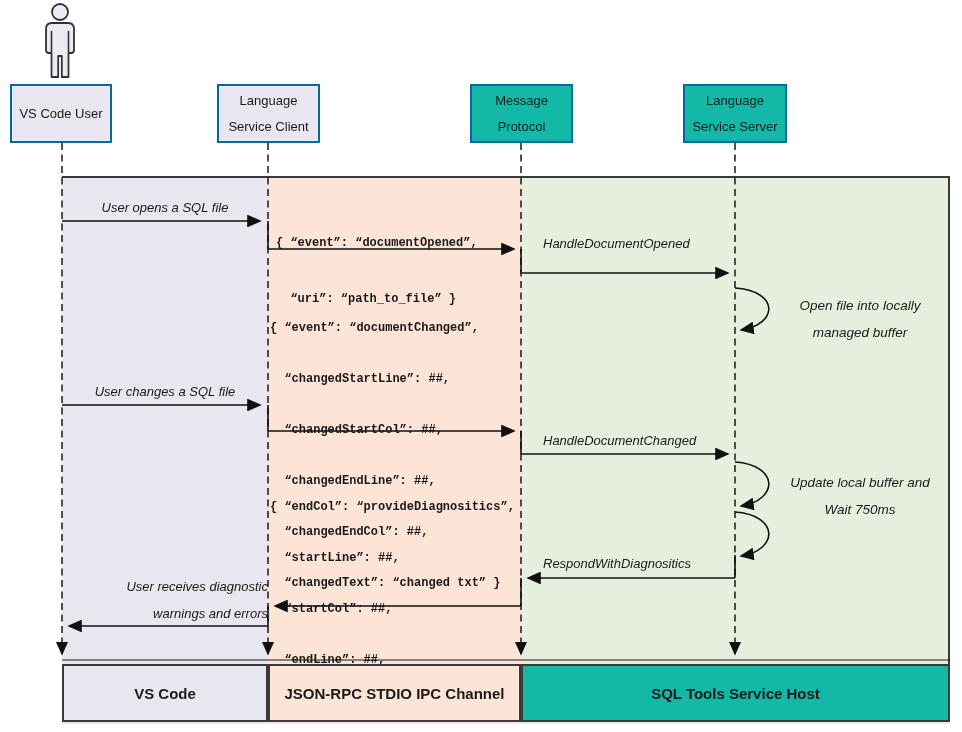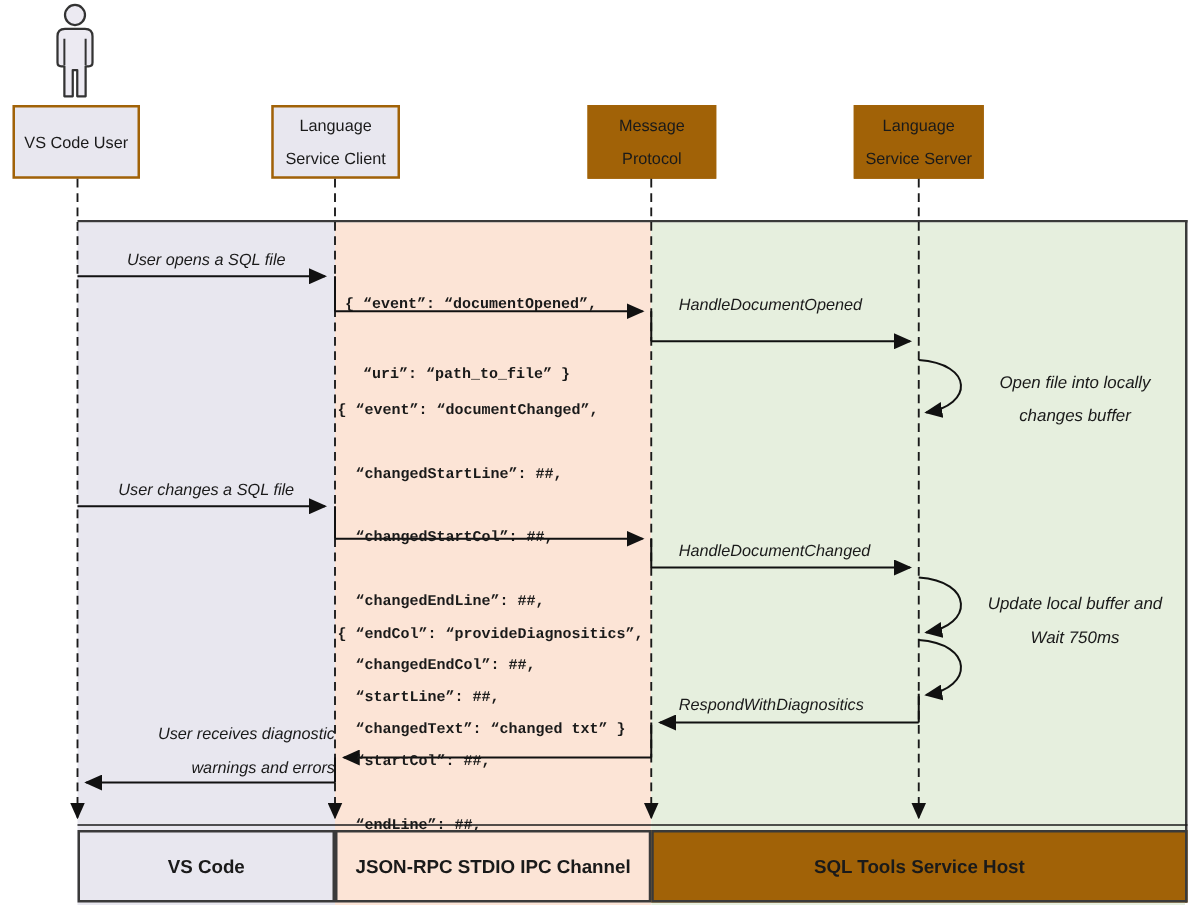--- a/index.html
+++ b/index.html
@@ -11,25 +11,25 @@
   .abs{position:absolute;}
   
   .band{left:62px;top:176px;width:888px;height:546px;border-top:2px solid #3a3a3a;border-right:2px solid #3a3a3a;box-sizing:border-box;}
   .lane{position:absolute;top:0;height:546px;}
   .lane-user{left:0;width:206px;background:#e8e7ef;}
   .lane-channel{left:206px;width:253px;background:#fce4d6;}
   .lane-host{left:459px;width:427px;background:#e6efde;}
   
   .actorbox{
     position:absolute;top:84px;height:59px;box-sizing:border-box;
-    border:2px solid #a16207;display:flex;align-items:center;justify-content:center;
+    border:2px solid #0369a1;display:flex;align-items:center;justify-content:center;
     text-align:center;font-size:13px;line-height:26px;padding:12px 4px;
   }
   .fill-lav{background:#e8e7ef;}
-  .fill-grn{background:#a16207;}
+  .fill-grn{background:#14b8a6;}
   .fill-pch{background:#fce4d6;}
   
   .footbox{
     position:absolute;top:664px;height:58px;box-sizing:border-box;
     border:2px solid #3a3a3a;display:flex;align-items:center;justify-content:center;
     font-weight:bold;font-size:15px;text-align:center;
   }
   
   .flow-label{position:absolute;font-style:italic;font-size:13px;white-space:nowrap;}
   .center-span{left:62px;width:206px;text-align:center;}
@@ -105,21 +105,21 @@
 
   <div class="mono-block lh28" style="left:276px;top:201px;">
     <div>{ “event”: “documentOpened”,</div>
     <div>  “uri”: “path_to_file” }</div>
   </div>
 
   <div class="flow-label" style="left:543px;top:236px;">HandleDocumentOpened</div>
 
   <div class="note-label" style="left:765px;top:292px;width:190px;">
     <div>Open file into locally</div>
-    <div>changes buffer</div>
+    <div>managed buffer</div>
   </div>
 
   <div class="mono-block lh23" style="left:270px;top:289px;">
     <div>{ “event”: “documentChanged”,</div>
     <div>  “changedStartLine”: ##,</div>
     <div>  “changedStartCol”: ##,</div>
     <div>  “changedEndLine”: ##,</div>
     <div>  “changedEndCol”: ##,</div>
     <div>  “changedText”: “changed txt” }</div>
   </div>

